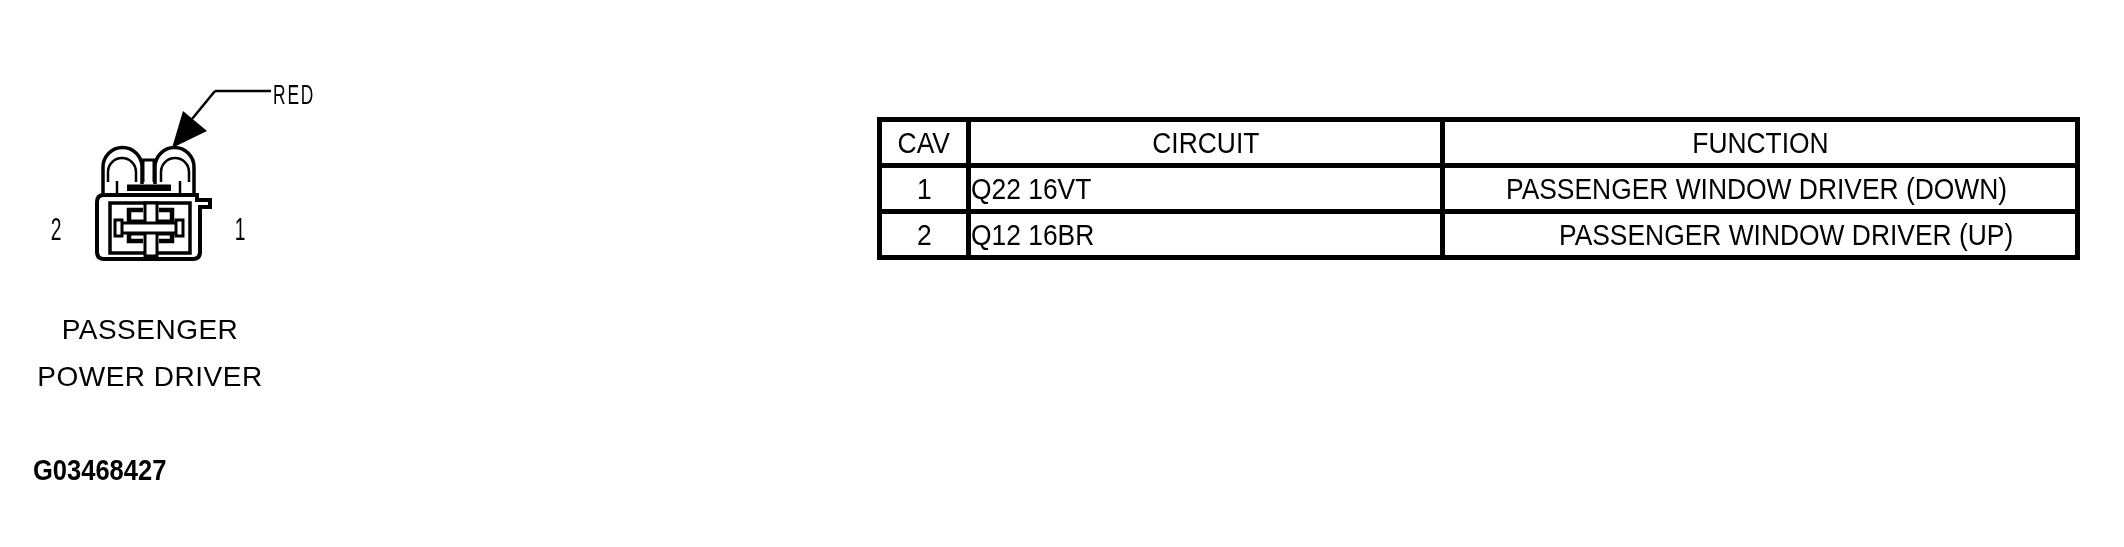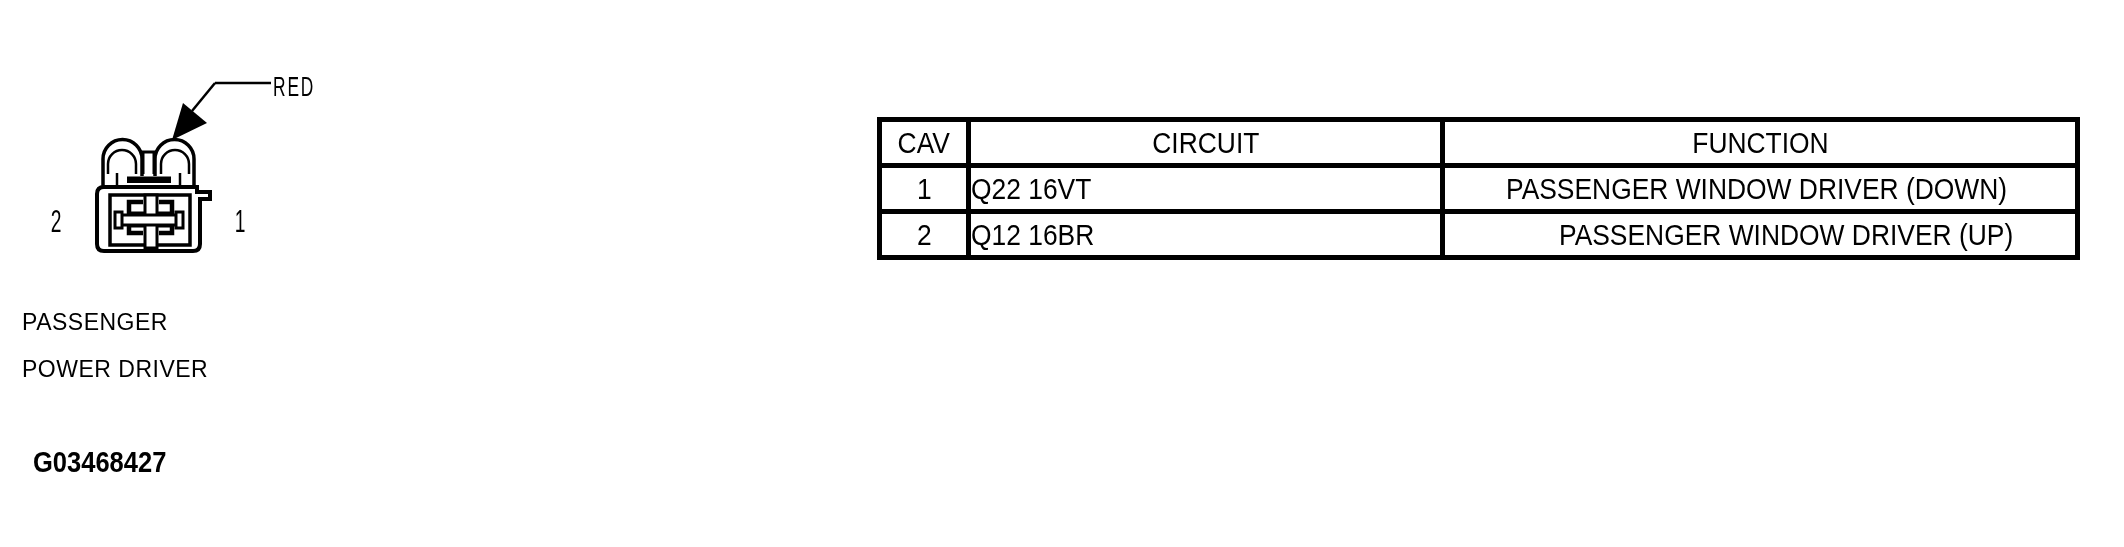--- a/index.html
+++ b/index.html
@@ -1,35 +1,35 @@
 <!DOCTYPE html>
 <html><head>
 <meta charset="utf-8">
 <style>
   html,body{margin:0;padding:0;background:#fff;}
   .canvas{
     position:relative;width:2124px;height:547px;background:#ffffff;
     font-family:"Liberation Sans",sans-serif;color:#000;overflow:hidden;
   }
   
-  .diagram{position:absolute;left:0;top:0;width:420px;height:498px;}
+  .diagram{position:absolute;left:0;top:8px;width:420px;height:498px;}
   .diagram svg{position:absolute;left:0;top:0;}
   .red-label{
     position:absolute;left:273px;top:71px;font-size:28px;letter-spacing:3px;
     transform:scaleX(0.62);transform-origin:0 50%;white-space:nowrap;
   }
   .pin{
     position:absolute;top:204px;width:24px;text-align:center;font-size:31px;
     transform:scaleX(0.62);transform-origin:50% 50%;
   }
   .pin-left{left:44px;}
   .pin-right{left:228px;}
   .caption{
-    position:absolute;left:22px;top:299px;width:256px;
-    font-size:23px;line-height:46.5px;letter-spacing:0.5px;white-space:nowrap;
+    position:absolute;left:22px;top:299px;width:256px;text-align:center;
+    font-size:28px;line-height:46.5px;letter-spacing:0.5px;white-space:nowrap;
   }
   .figure-id{
     position:absolute;left:33px;top:446px;font-size:29px;font-weight:bold;
     transform:scaleX(0.88);transform-origin:0 50%;white-space:nowrap;
   }
   
   table.pinout{
     position:absolute;left:877px;top:117px;border-collapse:collapse;
     table-layout:fixed;
     border-radius:10px;

